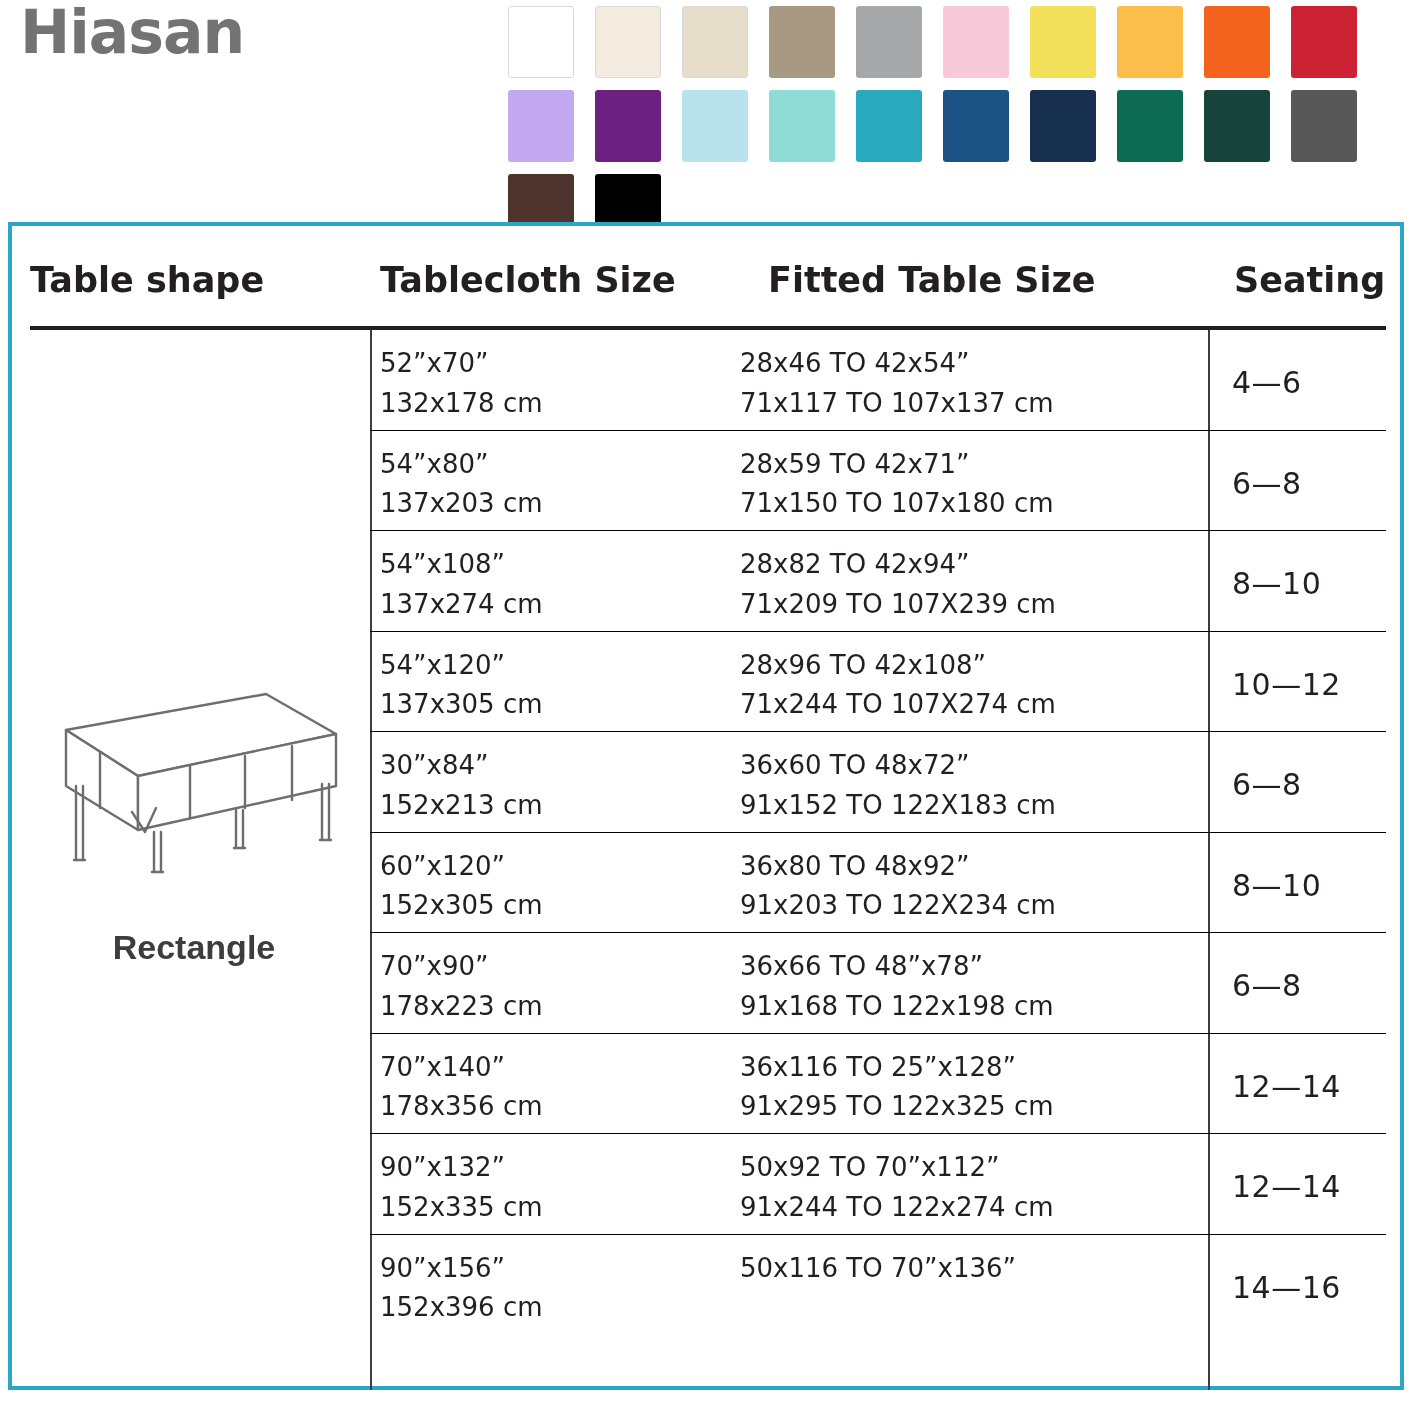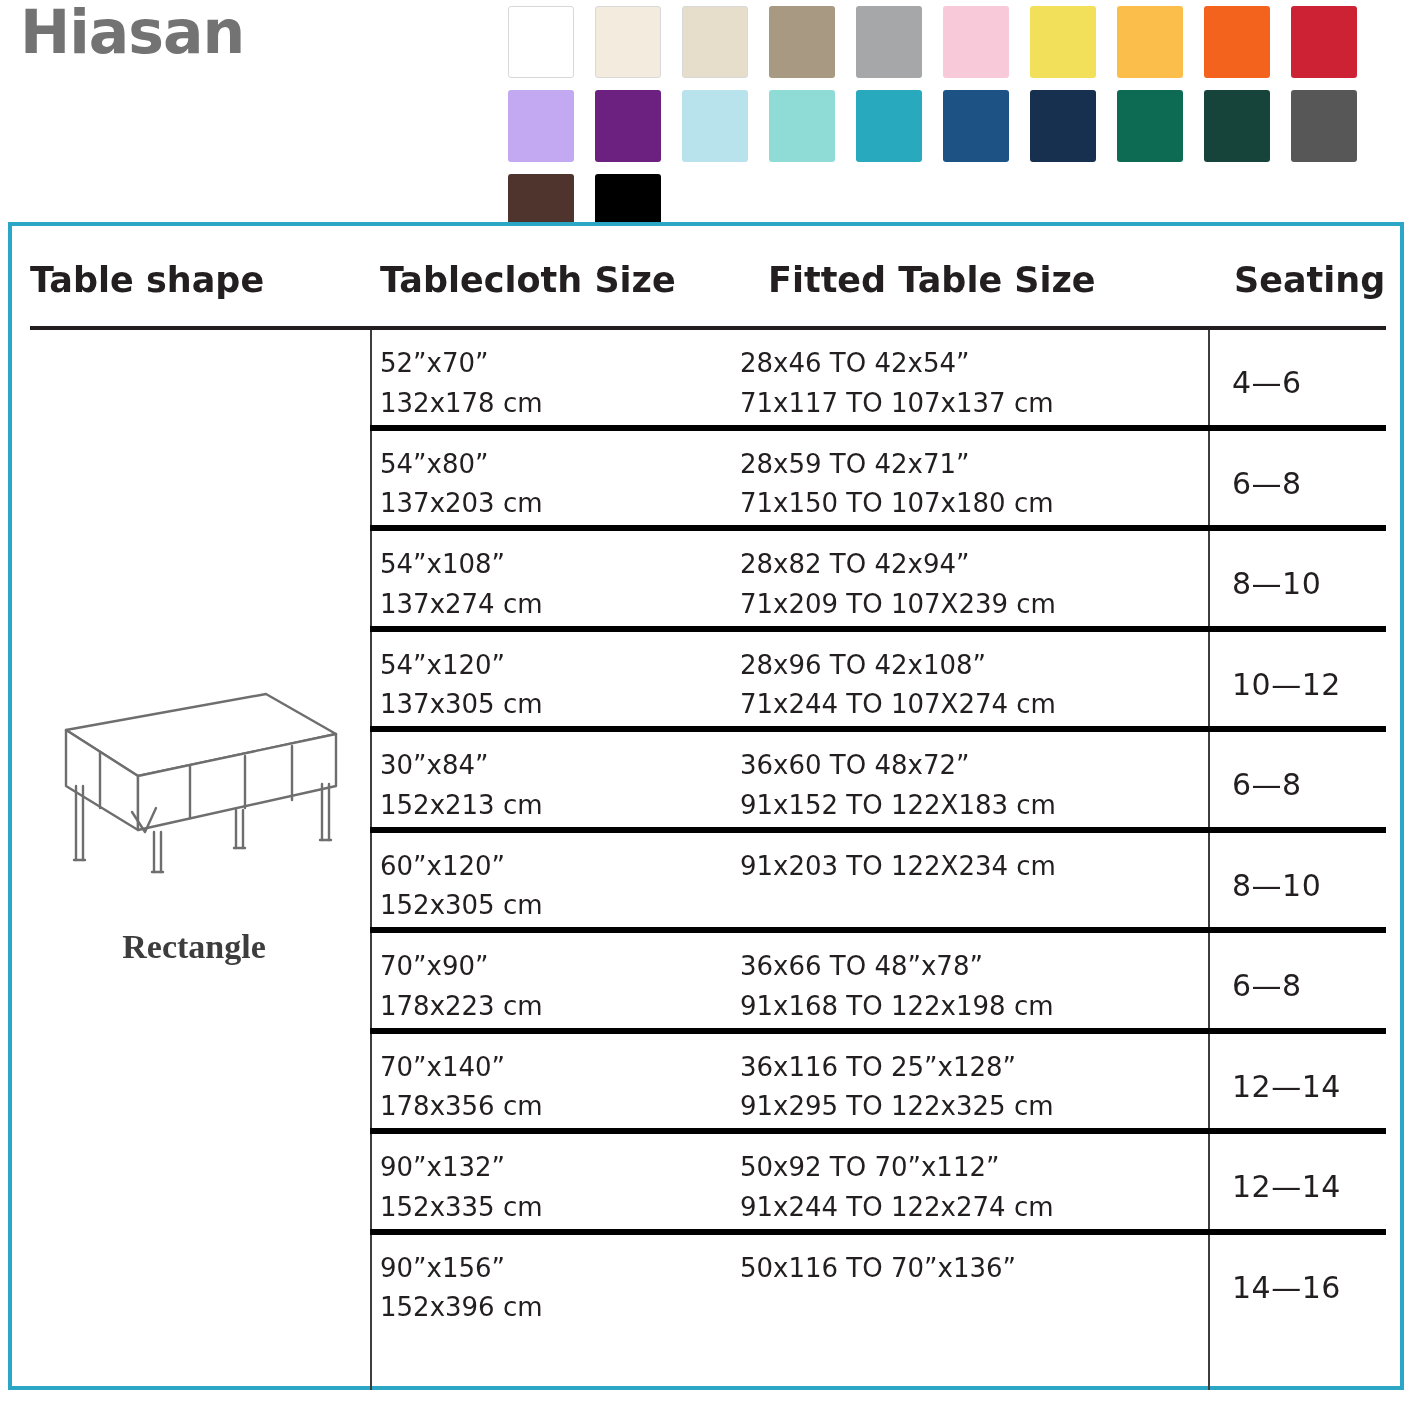--- a/index.html
+++ b/index.html
@@ -125,21 +125,21 @@
   .rows {
     position: absolute;
     left: 358px;
     top: 104px;
     width: 1016px;
   }
   .row {
     position: relative;
     height: 100.5px;
     box-sizing: border-box;
-    border-bottom: 6px solid #000000;
+    border-bottom: 1px solid #000000;
   }
   .row:last-child { border-bottom: none; }
   .cell {
     position: absolute;
     font-family: "DejaVu Sans", sans-serif;
     font-size: 26px;
     color: #231f20;
     line-height: 1.52;
     white-space: nowrap;
   }
@@ -167,21 +167,21 @@
     top: 352px;
     width: 320px;
     height: 200px;
   }
   .shape-label {
     position: absolute;
     left: 0;
     top: 598px;
     width: 344px;
     text-align: center;
-    font-family: Liberation Serif, serif;
+    font-family: Liberation Sans, sans-serif;
     font-weight: bold;
     font-size: 34px;
     color: #3d3d3d;
   }
 </style>
 </head>
 <body>
 
 <div class="page">
 
@@ -318,20 +318,21 @@
               <span class="l2">91x152 TO 122X183 cm</span>
             </div>
             <div class="cell cell-seat">6—8</div>
           </div>
           <div class="row">
             <div class="cell cell-cloth">
               <span class="l1">60”x120”</span>
               <span class="l2">152x305 cm</span>
             </div>
             <div class="cell cell-fitted">
+              <span class="l1">36x80 TO 48x92”</span>
               <span class="l2">91x203 TO 122X234 cm</span>
             </div>
             <div class="cell cell-seat">8—10</div>
           </div>
           <div class="row">
             <div class="cell cell-cloth">
               <span class="l1">70”x90”</span>
               <span class="l2">178x223 cm</span>
             </div>
             <div class="cell cell-fitted">

